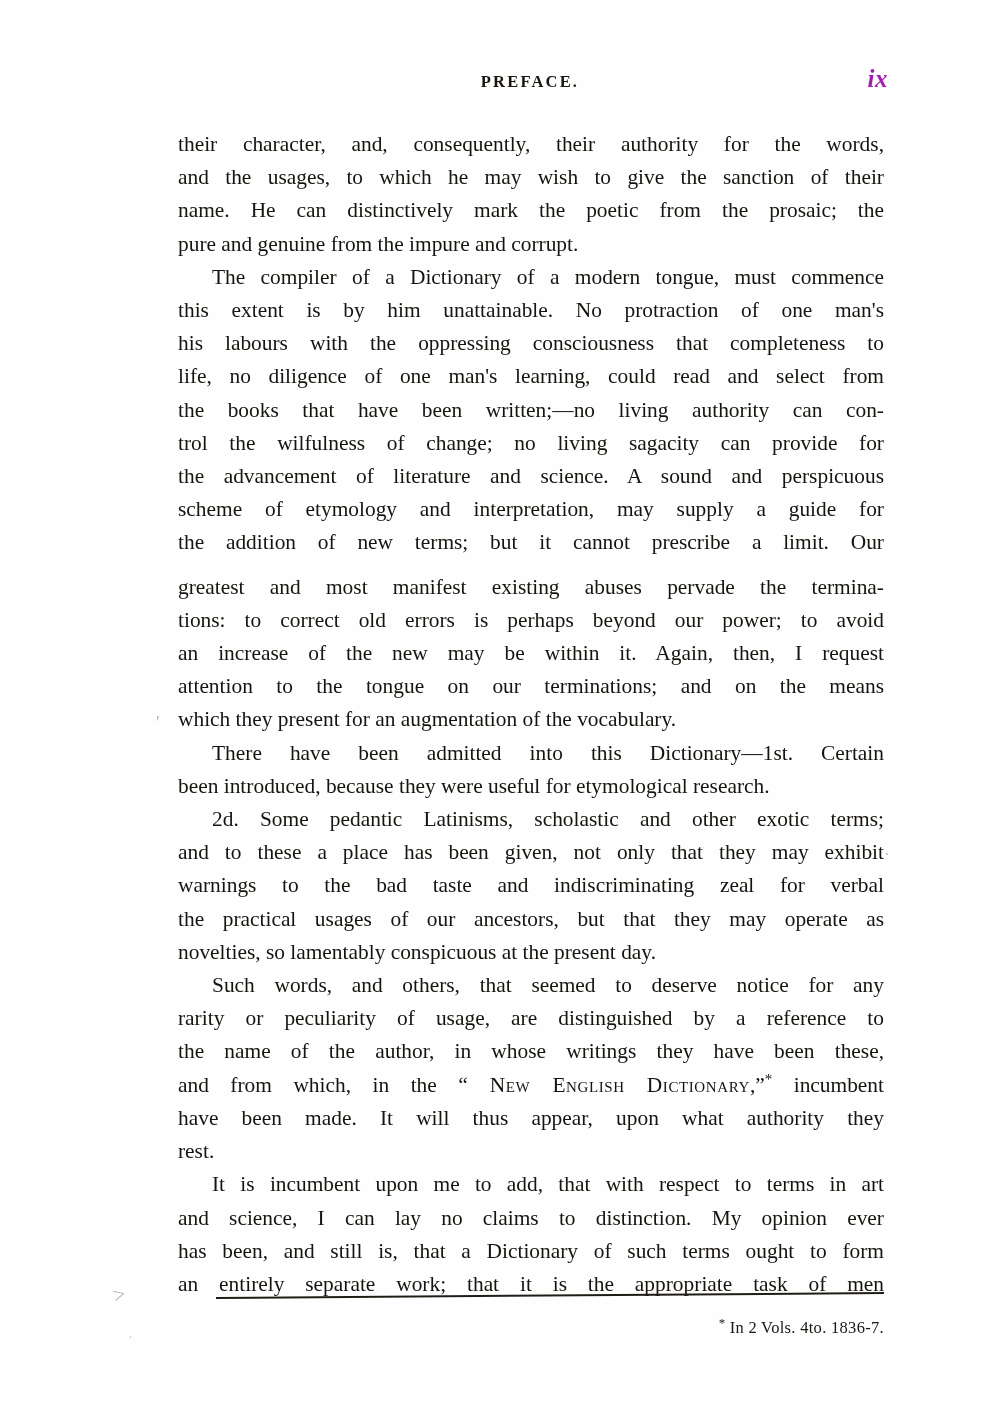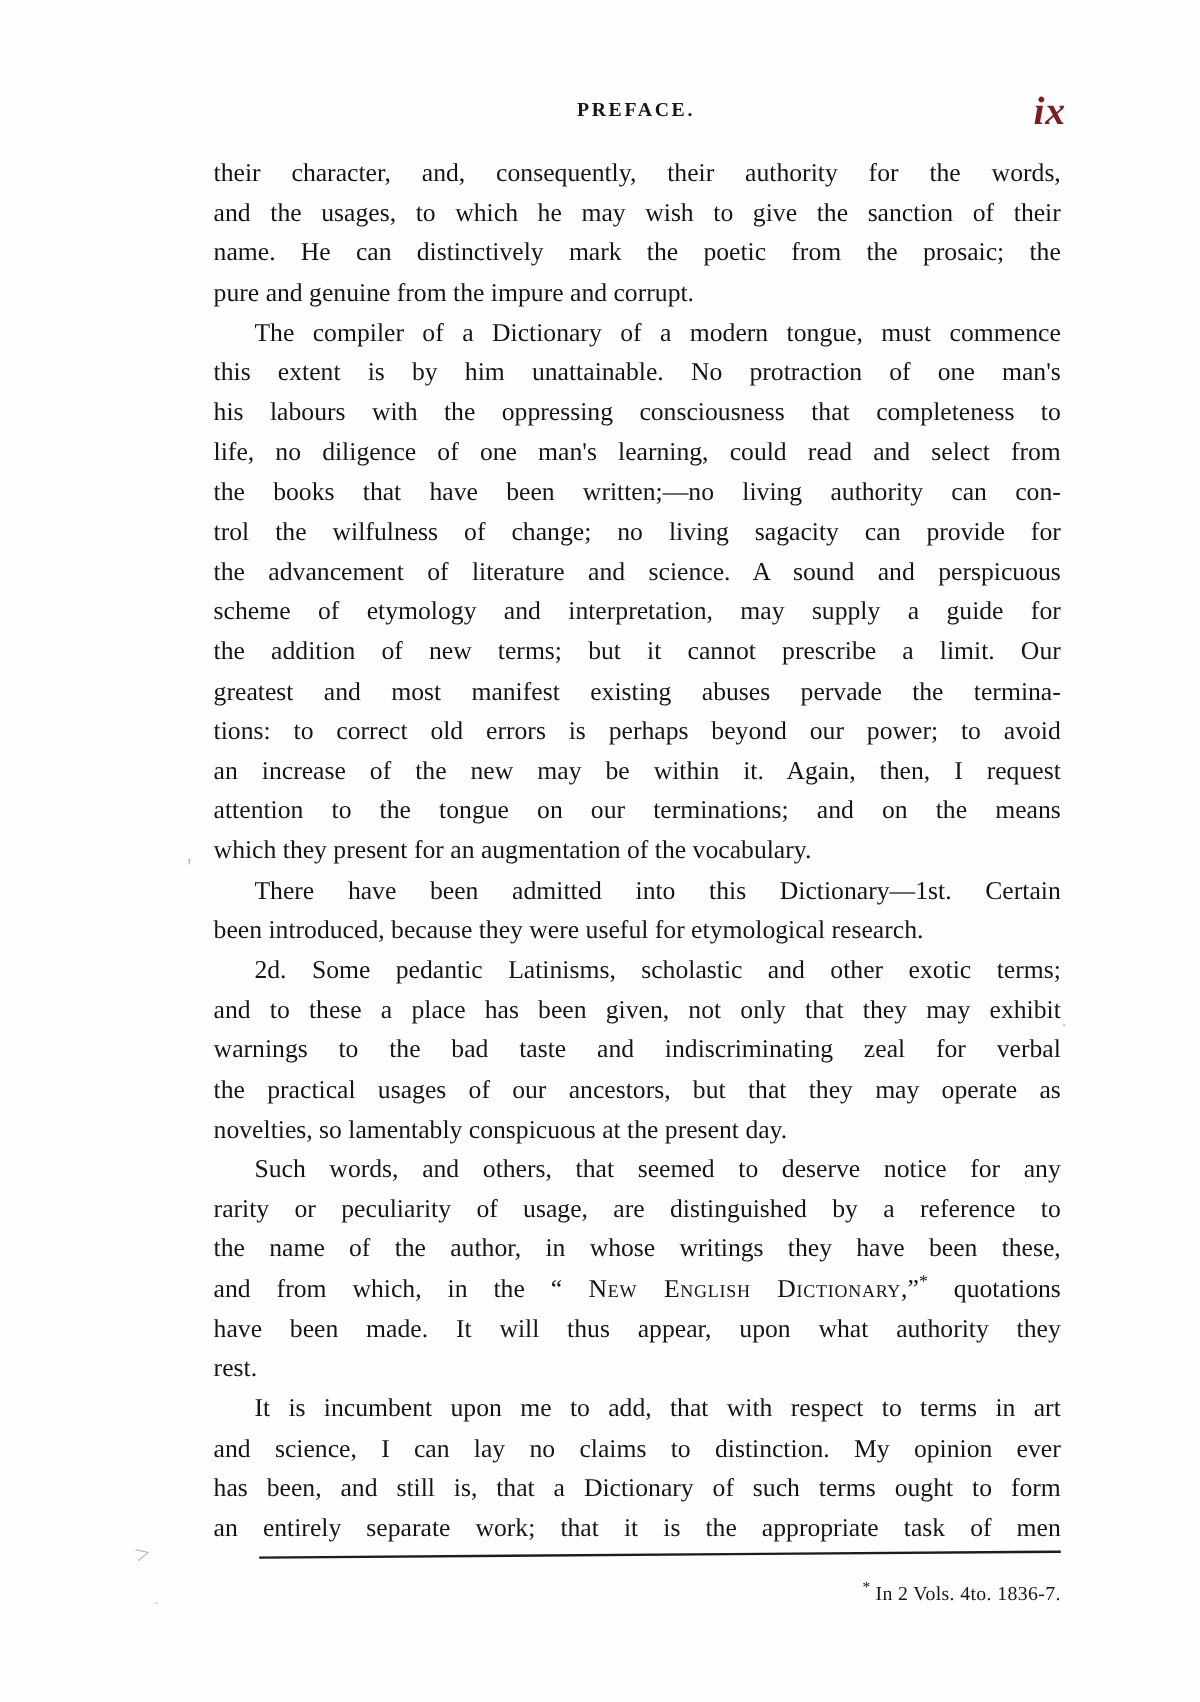--- a/index.html
+++ b/index.html
@@ -18,44 +18,44 @@
 
   .page {
     position: absolute;
     inset: 0;
     background: #fefefe;
   }
 
   
   .running-head {
     position: absolute;
-    top: 82px;
+    top: 72px;
     left: 178px;
     width: 704px;
     height: 30px;
   }
   .head-title {
     position: absolute;
     left: 0;
     right: 0;
     text-align: center;
     font-size: 16.5px;
     font-weight: 700;
     letter-spacing: 2.2px;
     color: #19150f;
   }
   .head-folio {
     position: absolute;
     right: -6px;
     top: -7px;
-    font-size: 33px;
+    font-size: 25px;
     font-weight: 700;
     font-style: italic;
     letter-spacing: 0.5px;
-    color: #7f1d1d;
+    color: #a21caf;
   }
 
   
   .textblock {
     position: absolute;
     top: 128px;
     left: 178px;
     width: 706px;
   }
 
@@ -154,21 +154,21 @@
     <p class="para">
       <span class="ln indent" style="word-spacing: 0px;">The compiler of a Dictionary of a modern tongue, must commence</span>
       <span class="ln" style="word-spacing: 0px;">this extent is by him unattainable.   No protraction of one man's</span>
       <span class="ln" style="word-spacing: 0px;">his labours with the oppressing consciousness that completeness to</span>
       <span class="ln" style="word-spacing: 0px;">life, no diligence of one man's learning, could read and select from</span>
       <span class="ln" style="word-spacing: 0px;">the books that have been written;—no living authority can con-</span>
       <span class="ln" style="word-spacing: 0px;">trol the wilfulness of change; no living sagacity can provide for</span>
       <span class="ln" style="word-spacing: 0px;">the advancement of literature and science.  A sound and perspicuous</span>
       <span class="ln" style="word-spacing: 0px;">scheme of etymology and interpretation, may supply a guide for</span>
       <span class="ln" style="word-spacing: 0px;">the addition of new terms; but it cannot prescribe a limit.   Our</span>
-      <span class="ln" style="word-spacing: 0px;">greatest and most manifest existing abuses pervade the termina-</span>
+      <span class="ln" style="word-spacing: 0px; margin-top: 11px;">greatest and most manifest existing abuses pervade the termina-</span>
       <span class="ln" style="word-spacing: 0px;">tions: to correct old errors is perhaps beyond our power; to avoid</span>
       <span class="ln" style="word-spacing: 0px;">an increase of the new may be within it.   Again, then, I request</span>
       <span class="ln" style="word-spacing: 0px;">attention to the tongue on our terminations; and on the means</span>
       <span class="ln last">which they present for an augmentation of the vocabulary.</span>
     </p>
 
     <p class="para">
       <span class="ln indent" style="word-spacing: 0px;">There have been admitted into this Dictionary—1st. Certain</span>
       <span class="ln last">been introduced, because they were useful for etymological research.</span>
     </p>
@@ -178,21 +178,21 @@
       <span class="ln" style="word-spacing: 0px;">and to these a place has been given, not only that they may exhibit</span>
       <span class="ln" style="word-spacing: 0px;">warnings to the bad taste and indiscriminating zeal for verbal</span>
       <span class="ln" style="word-spacing: 0px;">the practical usages of our ancestors, but that they may operate as</span>
       <span class="ln last">novelties, so lamentably conspicuous at the present day.</span>
     </p>
 
     <p class="para">
       <span class="ln indent" style="word-spacing: 0px;">Such words, and others, that seemed to deserve notice for any</span>
       <span class="ln" style="word-spacing: 0px;">rarity or peculiarity of usage, are distinguished by a reference to</span>
       <span class="ln" style="word-spacing: 0px;">the name of the author, in whose writings they have been these,</span>
-      <span class="ln" id="smallcaps-line" style="word-spacing: 0px;"><span>and from which, in the “</span><span class="smallcaps">New English Dictionary</span><span>,”</span><span class="fnmark">*</span><span> quotations</span></span>
+      <span class="ln" id="smallcaps-line" style="word-spacing: 0px;"><span>and from which, in the “</span><span class="smallcaps">New English Dictionary</span><span>,”</span><span class="fnmark">*</span><span> incumbent</span></span>
       <span class="ln" style="word-spacing: 0px;">have been made.   It will thus appear, upon what authority they</span>
       <span class="ln last">rest.</span>
     </p>
 
     <p class="para">
       <span class="ln indent" style="word-spacing: 0px;">It is incumbent upon me to add, that with respect to terms in art</span>
       <span class="ln" style="word-spacing: 0px;">and science, I can lay no claims to distinction.   My opinion ever</span>
       <span class="ln" style="word-spacing: 0px;">has been, and still is, that a Dictionary of such terms ought to form</span>
       <span class="ln" style="word-spacing: 0px;">an entirely separate work; that it is the appropriate task of men</span>
     </p>

